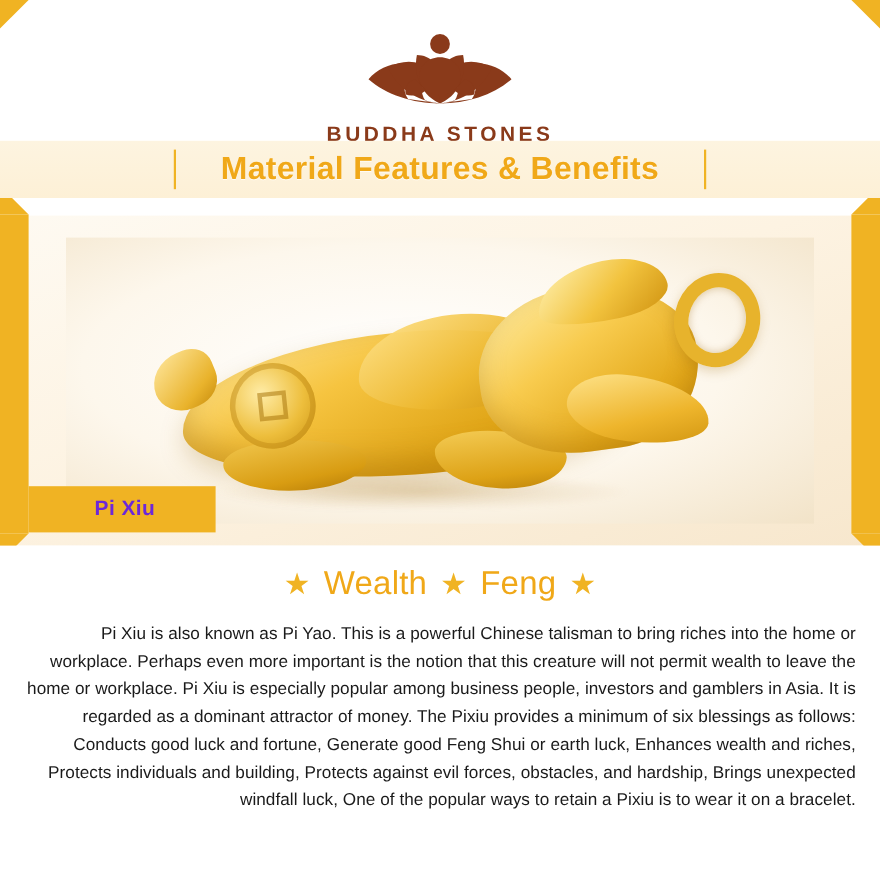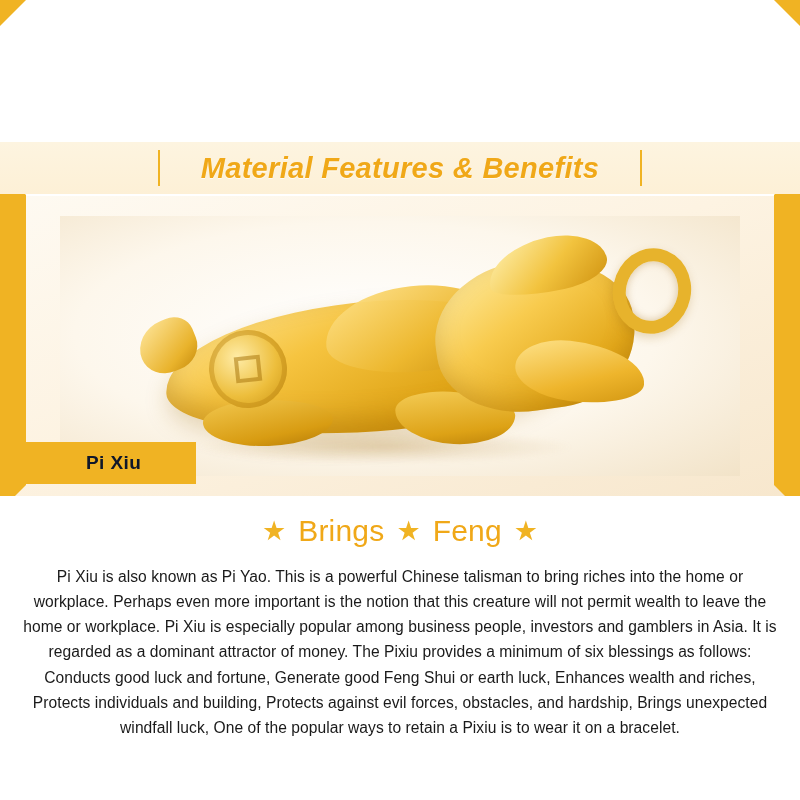--- a/index.html
+++ b/index.html
@@ -96,27 +96,26 @@
     font-size: 19px;
     font-weight: bold;
     letter-spacing: 3.2px;
     color: #8a3a1a;
     font-family: "Liberation Sans", sans-serif;
   }
 
   
   .title-band {
     position: absolute;
-    top: 142px;
+    top: 128px;
     left: 0;
     width: 800px;
     height: 52px;
     background: linear-gradient(180deg, #fdf4e0 0%, #fdf0d6 100%);
     z-index: 6;
-    font-style: italic;
   }
   .title-band-inner {
     position: absolute;
     left: 160px;
     top: 0;
     width: 480px;
     height: 52px;
     display: flex;
     align-items: center;
     justify-content: center;
@@ -305,21 +304,21 @@
     background: #f0b323;
     display: flex;
     align-items: center;
     padding: 0 18px 0 60px;
     box-sizing: border-box;
     z-index: 7;
   }
   .caption-text {
     font-size: 19px;
     font-weight: bold;
-    color: #0f172a;
+    color: #6d28d9;
     letter-spacing: 0.4px;
   }
 
   
   .body-area {
     position: absolute;
     top: 496px;
     left: 0;
     width: 800px;
     height: 304px;
@@ -342,38 +341,57 @@
   }
   .benefit-label {
     font-size: 30px;
     color: #f0a818;
     letter-spacing: 0.2px;
   }
   .body-text {
     font-size: 15.6px;
     line-height: 1.62;
     color: #1a1a1a;
-    text-align: center;
+    text-align: right;
     letter-spacing: 0.05px;
   }
 </style>
 </head>
 <body>
 
 <div class="page">
 
   <div class="corner corner-tl"></div>
   <div class="corner corner-tr"></div>
   <div class="notch notch-l-top"></div>
   <div class="notch notch-l-bot"></div>
   <div class="notch notch-r-top"></div>
   <div class="notch notch-r-bot"></div>
   <div class="side-bar side-bar-left"></div>
   <div class="side-bar side-bar-right"></div>
 
+  <div class="header">
+    <svg class="logo-mark" viewBox="0 0 190 92" aria-hidden="true">
+      <g fill="#8a3a1a">
+
+        <path d="M95 78 C70 78 46 70 30 56 C40 44 58 38 72 44 C62 52 60 66 66 74 Z"></path>
+        <path d="M95 78 C120 78 144 70 160 56 C150 44 132 38 118 44 C128 52 130 66 124 74 Z"></path>
+        <path d="M95 78 C74 76 56 64 48 46 C60 38 76 38 86 48 C78 56 76 68 82 76 Z"></path>
+        <path d="M95 78 C116 76 134 64 142 46 C130 38 114 38 104 48 C112 56 114 68 108 76 Z"></path>
+        <path d="M95 78 C80 72 70 54 74 34 C86 34 96 44 98 56 Z"></path>
+        <path d="M95 78 C110 72 120 54 116 34 C104 34 94 44 92 56 Z"></path>
+
+        <circle cx="95" cy="24" r="9"></circle>
+        <path d="M95 36 C84 36 76 44 76 54 C76 62 82 68 90 70 L100 70 C108 68 114 62 114 54 C114 44 106 36 95 36 Z"></path>
+        <path d="M72 56 C66 58 62 64 64 70 C70 72 78 70 82 66 Z"></path>
+        <path d="M118 56 C124 58 128 64 126 70 C120 72 112 70 108 66 Z"></path>
+      </g>
+    </svg>
+    <div class="brand-name">BUDDHA STONES</div>
+  </div>
 
   <div class="title-band">
     <div class="title-rule title-rule-left"></div>
     <div class="title-rule title-rule-right"></div>
     <div class="title-band-inner">
       <div class="title-text">Material Features &amp; Benefits</div>
     </div>
   </div>
 
   <div class="hero">
@@ -393,21 +411,21 @@
     </div>
   </div>
 
   <div class="caption-tab">
     <span class="caption-text">Pi Xiu</span>
   </div>
 
   <div class="body-area">
     <div class="benefits-row">
       <span class="benefit-star">★</span>
-      <span class="benefit-label">Brings</span>
+      <span class="benefit-label">Wealth</span>
       <span class="benefit-star">★</span>
       <span class="benefit-label">Feng</span>
       <span class="benefit-star">★</span>
     </div>
     <p class="body-text">Pi Xiu is also known as Pi Yao. This is a powerful Chinese talisman to bring riches into the home or workplace. Perhaps even more important is the notion that this creature will not permit wealth to leave the home or workplace. Pi Xiu is especially popular among business people, investors and gamblers in Asia. It is regarded as a dominant attractor of money. The Pixiu provides a minimum of six blessings as follows: Conducts good luck and fortune, Generate good Feng Shui or earth luck, Enhances wealth and riches, Protects individuals and building, Protects against evil forces, obstacles, and hardship, Brings unexpected windfall luck, One of the popular ways to retain a Pixiu is to wear it on a bracelet.</p>
   </div>
 
 </div>
 
 </body></html>

